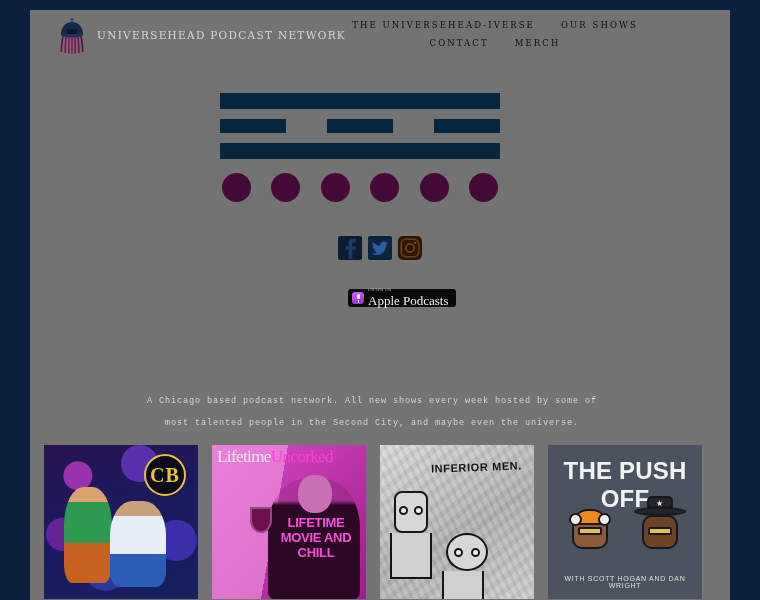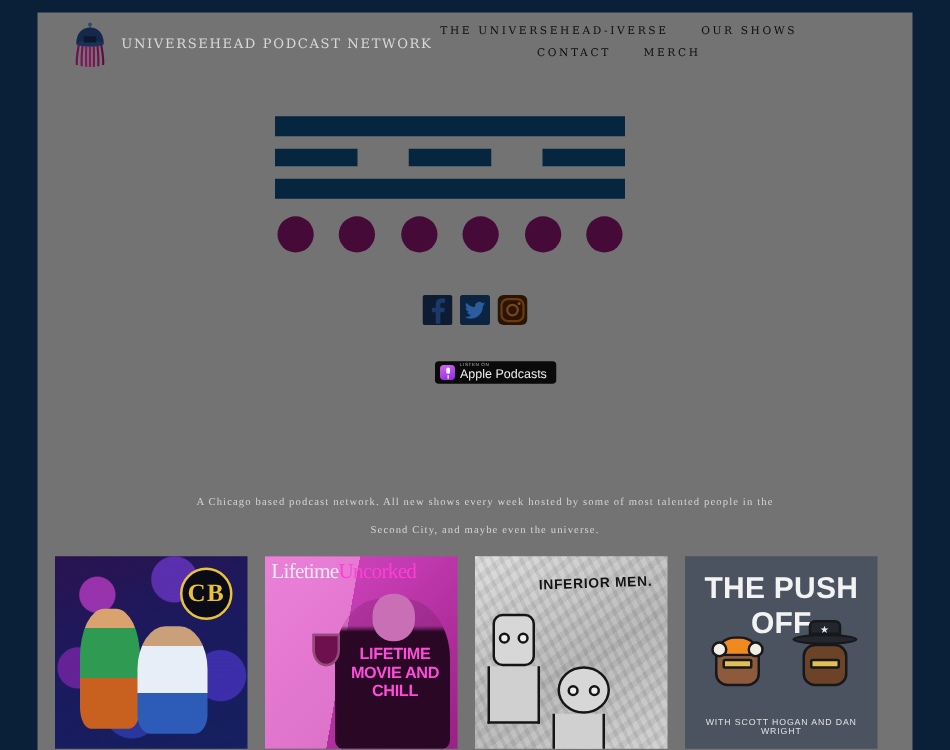--- a/index.html
+++ b/index.html
@@ -179,23 +179,24 @@
   #apple-badge-sup {
     display: block;
     color: #bdbdbd;
     font-size: 3.6px;
     letter-spacing: .5px;
     text-transform: uppercase;
   }
   #apple-badge-label {
     display: block;
     color: #efefef;
-    font-size: 10px;
+    font-size: 13px;
     margin-top: 1px;
     white-space: nowrap;
+    font-family: Liberation Serif, serif;
   }
 
   
   #donate-wrap {
     position: absolute;
     left: 317px;
     top: 326px;
     width: 90px;
   }
 
@@ -239,29 +240,29 @@
   .c-visa { background: #ffffff; color: #1a1f71; }
   .c-mc   { background: #1a1a1a; }
   .c-amex { background: #006fcf; }
   .c-disc { background: #f0f0f0; color: #111; }
   .c-maes { background: #ffffff; color: #111; }
   .c-other{ background: #e11b22; }
 
   
   #description {
     position: absolute;
-    left: 118px;
+    left: 102px;
     top: 380px;
     width: 480px;
     text-align: center;
     color: #d6d6d6;
     font-size: 8.5px;
     line-height: 22px;
     letter-spacing: .9px;
-    font-family: Liberation Serif, serif;
+    font-family: Liberation Mono, monospace;
   }
 
   
   #shows {
     position: absolute;
     left: 14px;
     top: 435px;
     width: 672px;
     display: flex;
     gap: 14px;

